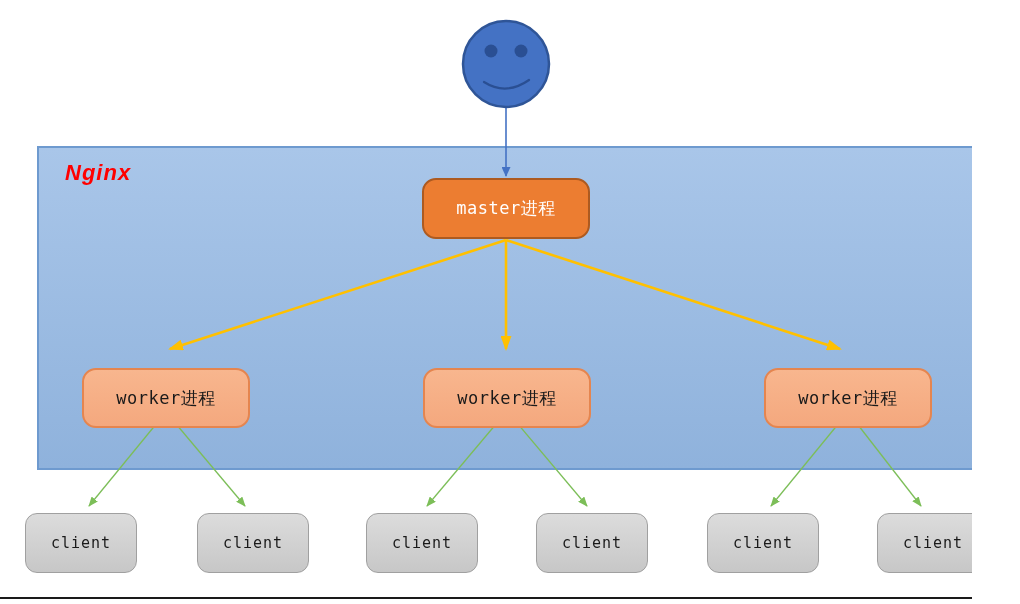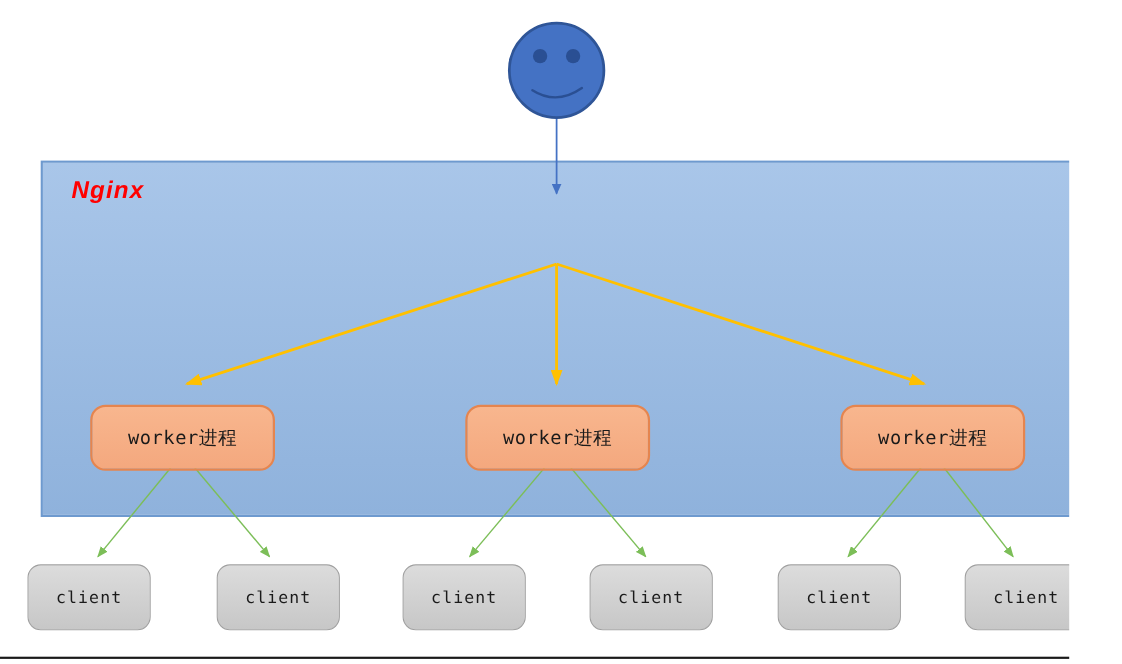--- a/index.html
+++ b/index.html
@@ -121,20 +121,23 @@
     <line class="edge-green" x1="848" y1="412" x2="921" y2="506" marker-end="url(#head-green)"></line>
 
     <g>
       <circle class="smiley-face" cx="506" cy="64" r="43"></circle>
       <circle class="smiley-feature" cx="491" cy="51" r="6.5"></circle>
       <circle class="smiley-feature" cx="521" cy="51" r="6.5"></circle>
       <path class="smiley-mouth" d="M 484 82 Q 506 96 529 80"></path>
     </g>
   </svg>
 
+  <div class="node node-master">
+    <span>master进程</span>
+  </div>
 
   <div class="node node-worker worker-1">
     <span>worker进程</span>
   </div>
   <div class="node node-worker worker-2">
     <span>worker进程</span>
   </div>
   <div class="node node-worker worker-3">
     <span>worker进程</span>
   </div>

